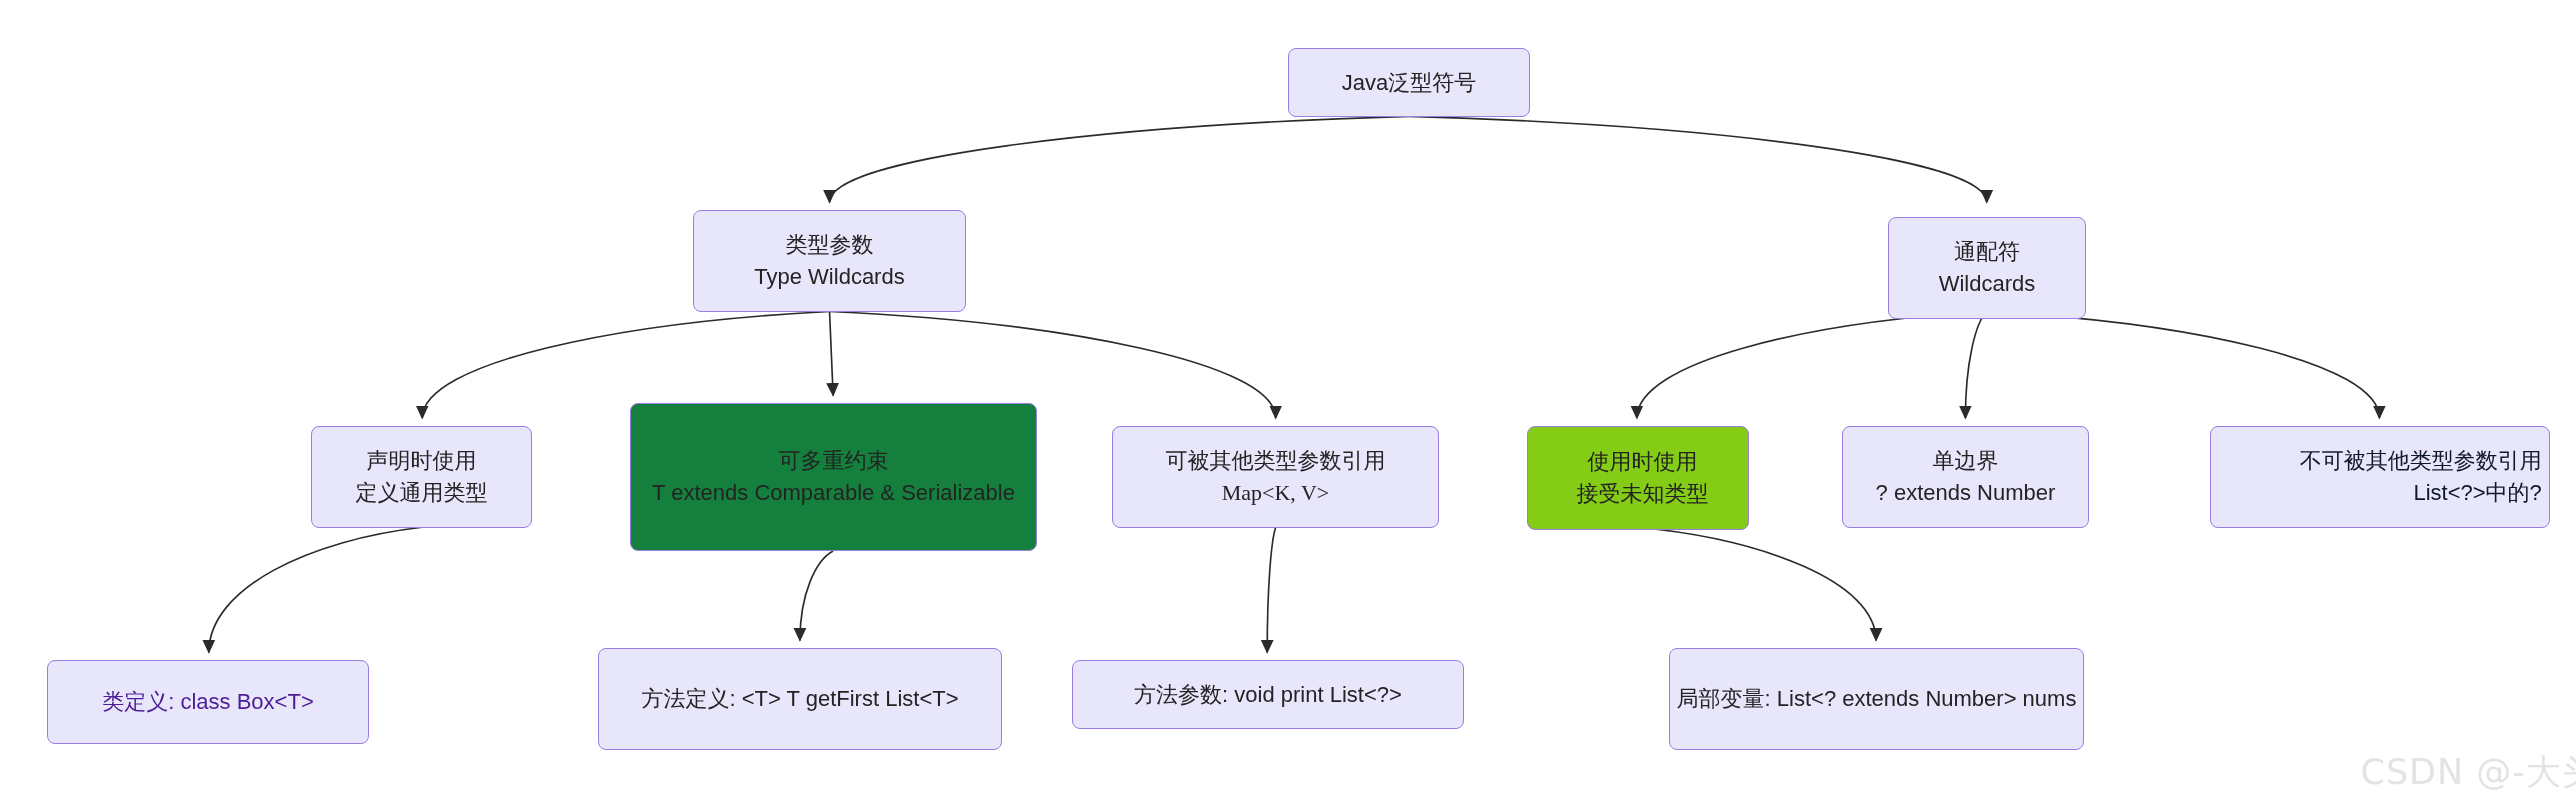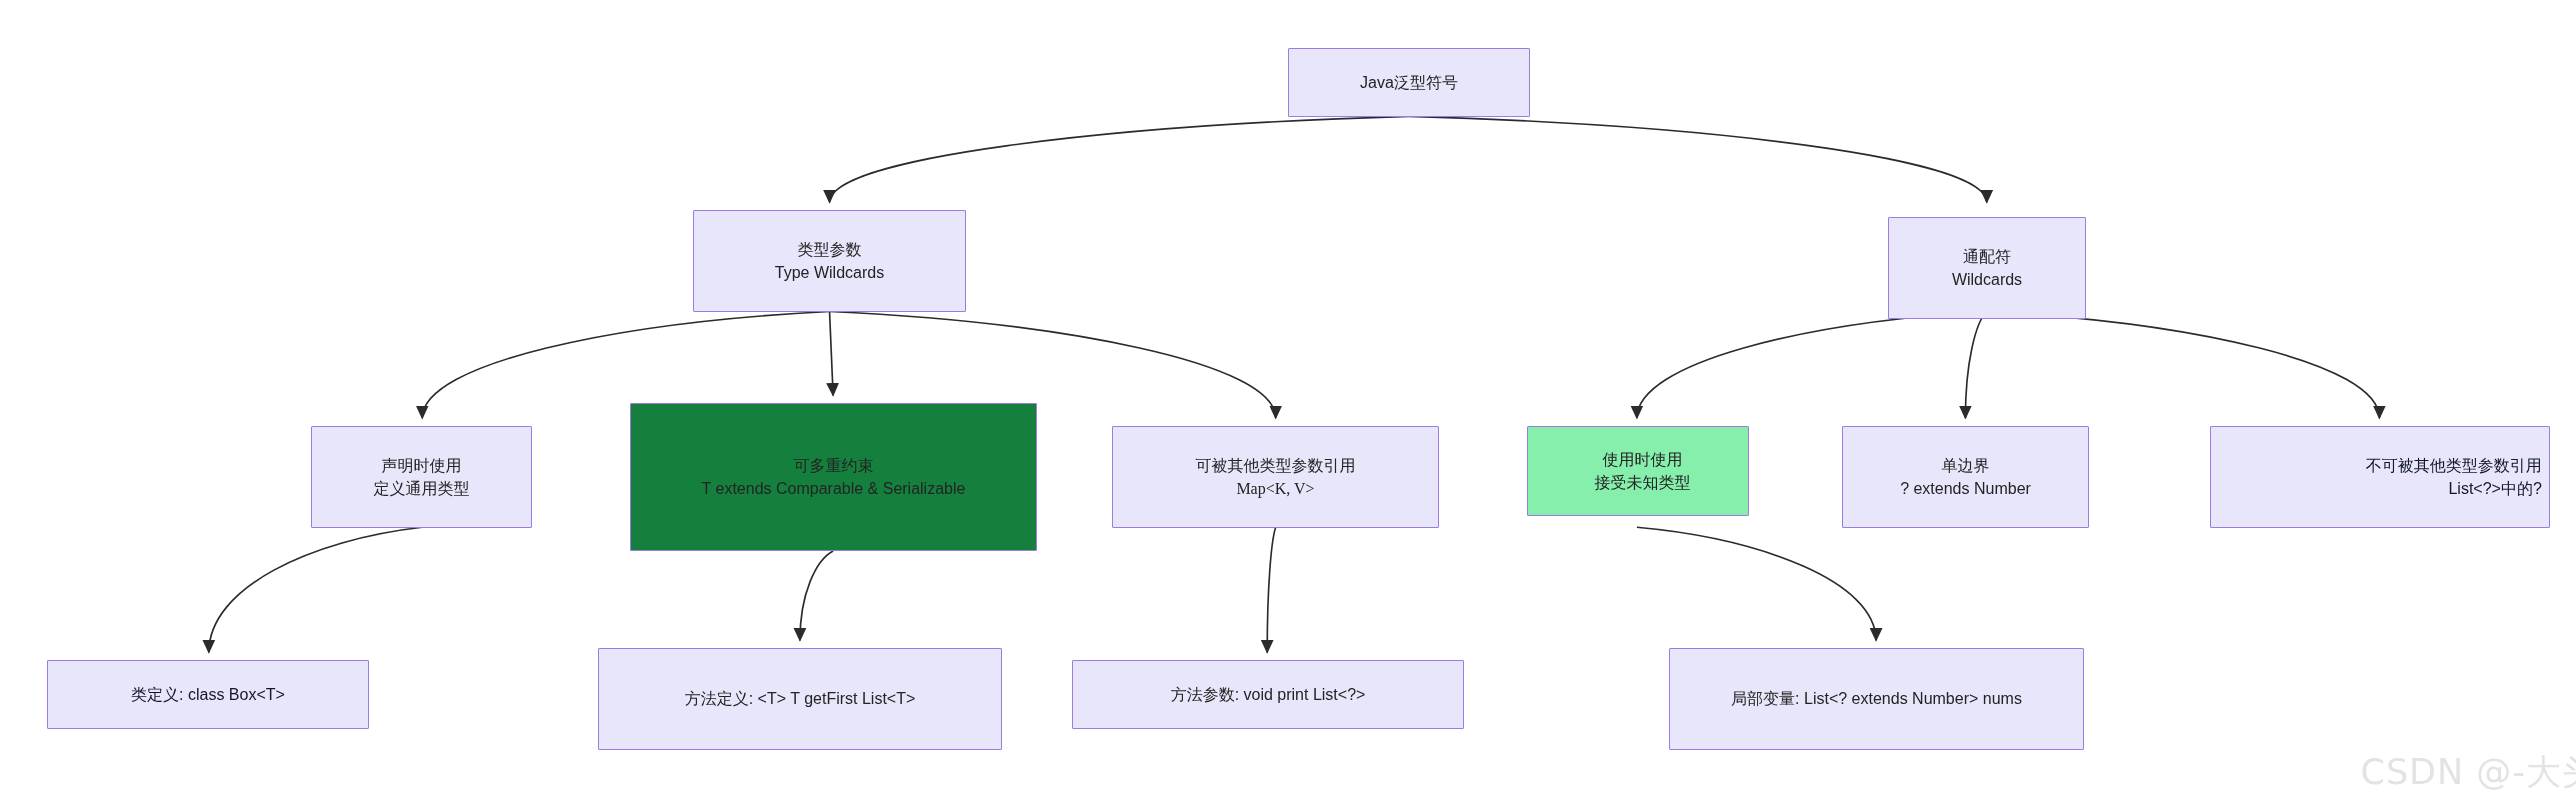--- a/index.html
+++ b/index.html
@@ -21,28 +21,28 @@
     top: 0;
     width: 2624px;
     height: 812px;
     pointer-events: none;
   }
   .node {
     position: absolute;
     box-sizing: border-box;
     background: #e8e6fb;
     border: 1.5px solid #9b7ce0;
-    border-radius: 1px;
+    border-radius: 8px;
     display: flex;
     flex-direction: column;
     align-items: center;
     justify-content: center;
     text-align: center;
     color: #232323;
-    font-size: 16px;
+    font-size: 22px;
     line-height: 1.45;
     padding: 3.1px 7.2px;
   }
   .node .line {
     display: block;
     white-space: nowrap;
   }
   .node.wrap .line {
     white-space: normal;
   }
@@ -101,33 +101,33 @@
         <span class="line">定义通用类型</span>
       </div>
       <div class="node wrap" style="left: 630px; top: 403px; width: 407px; height: 148px; background: #15803d; border-color: rgb(155, 124, 224); color: rgb(35, 35, 35);">
         <span class="line">可多重约束</span>
         <span class="line">T extends Comparable &amp; Serializable</span>
       </div>
       <div class="node" style="left: 1112px; top: 426px; width: 327px; height: 102px; background: rgb(232, 230, 251); border-color: rgb(155, 124, 224); color: rgb(35, 35, 35); font-family: Liberation Serif, serif;">
         <span class="line">可被其他类型参数引用</span>
         <span class="line">Map&lt;K, V&gt;</span>
       </div>
-      <div class="node" style="left: 1527px; top: 426px; width: 222px; height: 90px; background: #86efac; border-color: rgb(155, 124, 224); color: rgb(35, 35, 35); padding-left: 16px;">
+      <div class="node" style="left: 1527px; top: 426px; width: 222px; height: 104px; background: #84cc16; border-color: rgb(155, 124, 224); color: rgb(35, 35, 35); padding-left: 16px;">
         <span class="line">使用时使用</span>
         <span class="line">接受未知类型</span>
       </div>
       <div class="node" style="left: 1842px; top: 426px; width: 247px; height: 102px; background: rgb(232, 230, 251); border-color: rgb(155, 124, 224); color: rgb(35, 35, 35);">
         <span class="line">单边界</span>
         <span class="line">? extends Number</span>
       </div>
       <div class="node" style="left: 2210px; top: 426px; width: 340px; height: 102px; background: rgb(232, 230, 251); border-color: rgb(155, 124, 224); color: #0f172a; align-items: flex-end;">
         <span class="line">不可被其他类型参数引用</span>
         <span class="line">List&lt;?&gt;中的?</span>
       </div>
-      <div class="node" style="left: 47px; top: 660px; width: 322px; height: 69px; background: rgb(232, 230, 251); border-color: rgb(155, 124, 224); color: #0f172a;">
+      <div class="node" style="left: 47px; top: 660px; width: 322px; height: 84px; background: rgb(232, 230, 251); border-color: rgb(155, 124, 224); color: #4c1d95;">
         <span class="line">类定义: class Box&lt;T&gt;</span>
       </div>
       <div class="node" style="left: 598px; top: 648px; width: 404px; height: 102px; background: rgb(232, 230, 251); border-color: rgb(155, 124, 224); color: rgb(35, 35, 35);">
         <span class="line">方法定义: &lt;T&gt; T getFirst List&lt;T&gt;</span>
       </div>
       <div class="node" style="left: 1072px; top: 660px; width: 392px; height: 69px; background: rgb(232, 230, 251); border-color: rgb(155, 124, 224); color: rgb(35, 35, 35);">
         <span class="line">方法参数: void print List&lt;?&gt;</span>
       </div>
       <div class="node" style="left: 1669px; top: 648px; width: 415px; height: 102px; background: rgb(232, 230, 251); border-color: rgb(155, 124, 224); color: rgb(35, 35, 35);">
         <span class="line">局部变量: List&lt;? extends Number&gt; nums</span>

